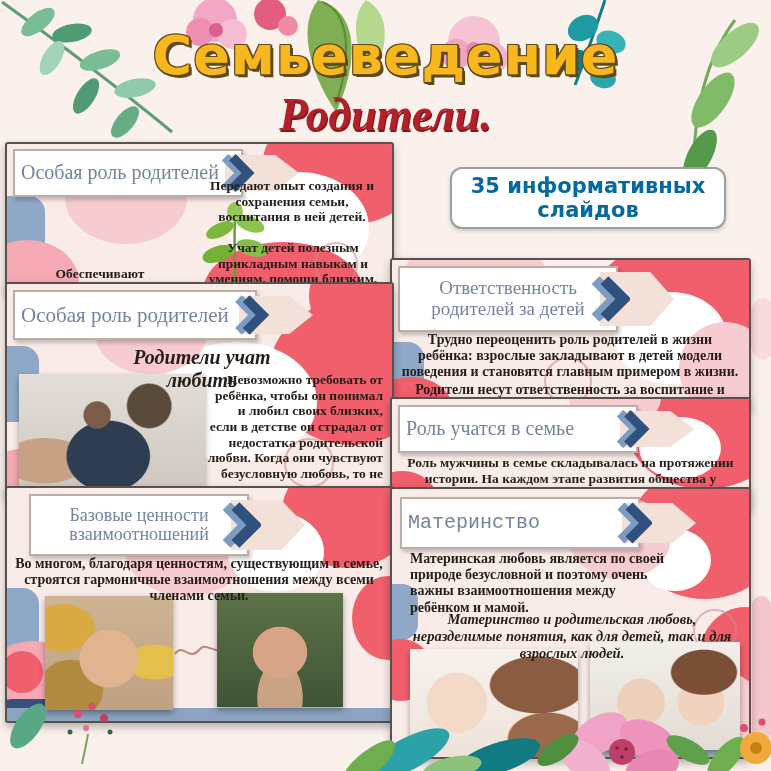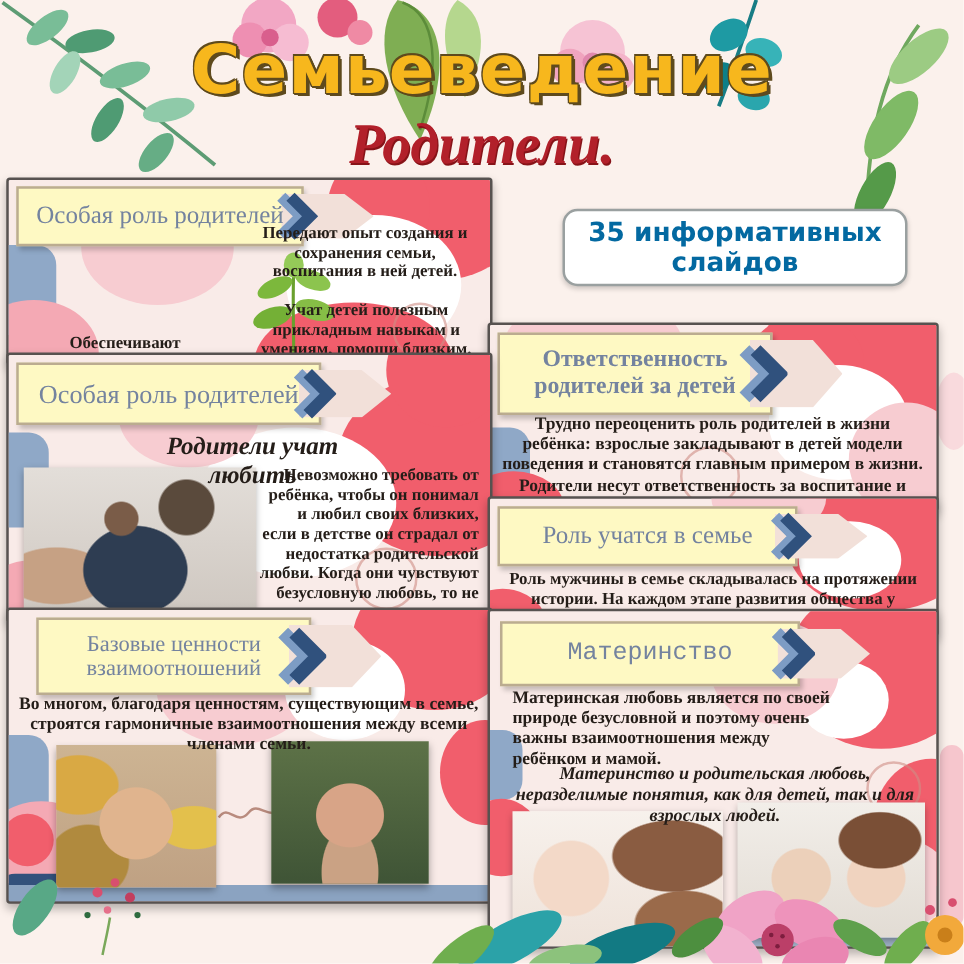--- a/index.html
+++ b/index.html
@@ -18,22 +18,22 @@
          display:flex;align-items:center;justify-content:center;text-align:center;
          box-shadow:0 2px 4px rgba(0,0,0,.18);}
   .badge span{font-family:"DejaVu Sans","Liberation Sans",sans-serif;font-weight:bold;font-size:21px;
          color:#0369a1;line-height:1.15;}
   .card{position:absolute;background:#f9ebe8;border:2px solid #575250;border-radius:3px;
          overflow:hidden;box-shadow:0 4px 8px rgba(0,0,0,.28);}
   .blob{position:absolute;border-radius:50%;z-index:1;}
   .sq{border-radius:16px;}
   .ring{position:absolute;border:2px solid rgba(206,142,134,.6);border-radius:50%;z-index:2;}
   .band{position:absolute;left:0;right:0;bottom:0;height:13px;background:#8ba3c1;z-index:2;}
-  .banner{position:absolute;background:#fef9c3;border:2px solid rgba(141,120,110,.6);z-index:4;
-         display:flex;align-items:center;justify-content:center;box-shadow:2px 3px 4px rgba(0,0,0,.22);}
+  .banner{position:absolute;background:#ffffff;border:2px solid rgba(141,120,110,.6);z-index:4;
+         display:flex;align-items:center;box-shadow:2px 3px 4px rgba(0,0,0,.22);}
   .banner-tail{position:absolute;right:-58px;top:4px;bottom:4px;width:74px;background:#f2e0d9;
          clip-path:polygon(0 0,68% 0,100% 50%,68% 100%,0 100%);z-index:-1;}
   .banner-chev{position:absolute;right:-14px;top:50%;transform:translateY(-50%);height:92%;z-index:5;}
   .banner-label{font-size:20px;color:#74839f;text-align:center;line-height:1.08;padding:0 6px;z-index:6;}
   .txt{position:absolute;margin:0;font-weight:bold;color:#241d18;z-index:4;line-height:1.16;}
   .photo{position:absolute;z-index:3;box-shadow:0 3px 6px rgba(0,0,0,.35);}
   .quote{font-style:italic;}
 </style>
 </head>
 <body>
@@ -182,21 +182,21 @@
 
   <section class="card" style="left:390px;top:258px;width:357px;height:147px;z-index:2;">
     <div class="blob" style="right:-32px;top:-42px;width:172px;height:132px;background:#f15e6c;"></div>
     <div class="blob" style="right:58px;top:-8px;width:92px;height:72px;background:#f15e6c;"></div>
     <div class="blob" style="right:22px;top:32px;width:112px;height:92px;background:#ffffff;"></div>
     <div class="blob" style="right:-22px;top:62px;width:92px;height:92px;background:#f7ccd1;"></div>
     <div class="blob" style="left:12px;top:-22px;width:142px;height:72px;background:#f7ccd1;"></div>
     <div class="blob sq" style="left:-24px;top:82px;width:56px;height:72px;background:#8fa8c7;"></div>
     <div class="blob" style="left:-22px;bottom:-32px;width:82px;height:62px;background:#f15e6c;"></div>
     <div class="ring" style="left:152px;bottom:2px;width:44px;height:44px;"></div>
-    <div class="banner" style="left:6px;top:6px;width:216px;height:62px;font-weight:bold;">
+    <div class="banner" style="left:6px;top:6px;width:216px;height:62px;">
       <div class="banner-tail"></div>
       <svg class="banner-chev" width="40" height="54" viewBox="0 0 36 44">
         <polyline points="5,5 22,22 5,39" stroke="#7d9cc4" stroke-width="10" fill="none"></polyline>
         <polyline points="13,5 30,22 13,39" stroke="#30517d" stroke-width="10" fill="none"></polyline>
       </svg>
       <div class="banner-label" style="font-size:19px;">Ответственность родителей за детей</div>
     </div>
     <p class="txt" style="left:8px;top:72px;width:340px;font-size:14px;text-align:center;">Трудно переоценить роль родителей в жизни ребёнка: взрослые закладывают в детей модели поведения и становятся главным примером в жизни.</p>
     <p class="txt" style="left:8px;top:122px;width:340px;font-size:14px;text-align:center;">Родители несут ответственность за воспитание и развитие своих детей.</p>
   </section>

